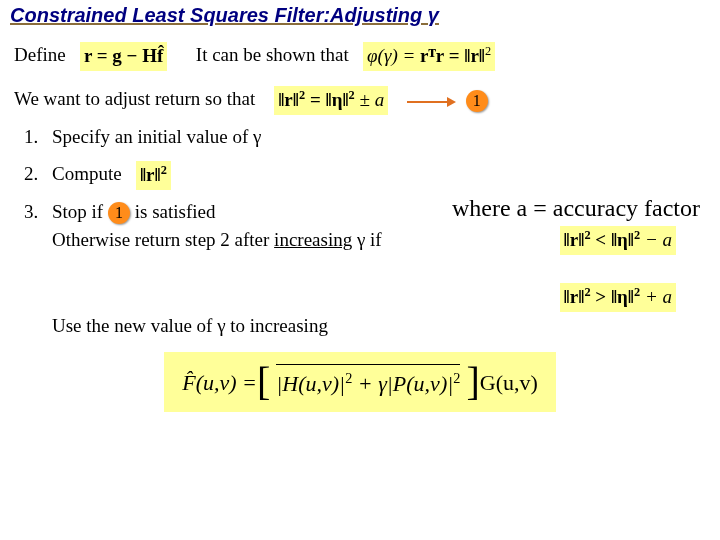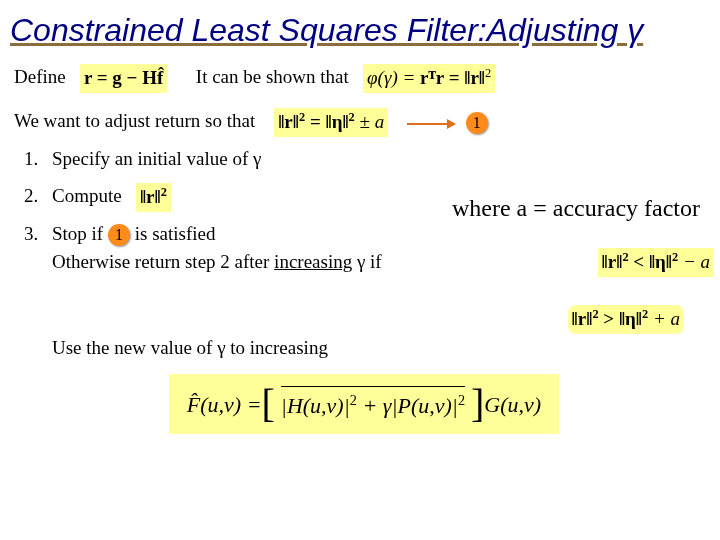--- a/index.html
+++ b/index.html
@@ -1,18 +1,18 @@
 <!DOCTYPE html>
 <html><head>
 <meta charset="utf-8">
 <style>
   html,body { margin:0; padding:0; }
   body { width:720px; height:540px; background:#fff; font-family:"Times New Roman",serif; color:#000; position:relative; overflow:hidden; }
-  .title { padding:12px 10px 2px 10px; font-size:32px; font-weight:normal; font-style:italic; color:#000080; text-decoration:underline; text-decoration-color:#8a6d3b; font-family:sans-serif; }
-  .content { padding:6px 6px 0 14px; font-size:19px; line-height:1.5; }
+  .title { padding:4px 10px 2px 10px; font-size:20px; font-weight:bold; font-style:italic; color:#000080; text-decoration:underline; text-decoration-color:#8a6d3b; font-family:sans-serif; }
+  .content { padding:6px 14px 0 14px; font-size:19px; line-height:1.5; }
   .mathbox { background:#ffff99; padding:0 4px; display:inline-block; vertical-align:middle; font-family:"Times New Roman",serif; }
   .row { margin:6px 0; }
   .badge { display:inline-block; width:22px; height:22px; border-radius:50%; background:#ff8c1a; color:#000; text-align:center; line-height:22px; font-size:16px; box-shadow:1px 1px 2px rgba(0,0,0,.4); vertical-align:middle; }
   .arrow { position:relative; display:inline-block; vertical-align:middle; }
   .arrow-line { display:inline-block; width:40px; height:2px; background:#e07020; vertical-align:middle; }
   .arrow-head { display:inline-block; width:0; height:0; border-top:5px solid transparent; border-bottom:5px solid transparent; border-left:9px solid #e07020; vertical-align:middle; }
   ol.steps { list-style:none; padding-left:10px; margin:8px 0 0 0; }
   ol.steps > li { display:flex; align-items:flex-start; margin:8px 0; }
   ol.steps .num { width:28px; flex-shrink:0; }
   ol.steps .body { flex:1; }
@@ -68,38 +68,38 @@
       </span>
     </li>
     <li>
       <span class="num">3.</span>
       <span class="body">
         <span>Stop if </span>
         <span class="badge">1</span>
         <span>  is satisfied</span><br>
         <span>Otherwise return step 2 after </span><span class="inc">increasing</span><span class="greek"> γ if</span>
         &nbsp;&nbsp;
-        <span class="mathbox" style="font-weight:bold;float:right;">
+        <span class="mathbox" style="font-weight:bold;float:right;margin-right:30px;">
           <span>‖r‖</span><sup>2</sup><span> &lt; </span><span>‖η‖</span><sup>2</sup><span style="font-style:italic;font-weight:normal;"> − a</span>
         </span>
         <br><br>
-        <span class="mathbox" style="font-weight:bold;float:right;margin-right:30px;border-radius:8px;">
+        <span class="mathbox" style="font-weight:bold;float:right;margin-right:30px;">
           <span>‖r‖</span><sup>2</sup><span> &gt; </span><span>‖η‖</span><sup>2</sup><span style="font-style:italic;font-weight:normal;"> + a</span>
         </span>
         <br>
         <span class="greek">Use the new value of γ to increasing</span>
       </span>
     </li>
   </ol>
 
   <div class="finalbox">
     <span style="display:inline-flex;align-items:center;">
       <span style="font-style:italic;">F̂(u,v) = </span>
       <span style="font-size:40px;line-height:40px;">[</span>
       <span style="display:inline-block;text-align:center;padding:0 6px;">
         <span style="display:block;border-top:1.5px solid #000;padding-top:2px;font-style:italic;"><span>|H(u,v)|</span><sup style="font-style:normal;">2</sup><span> + γ|P(u,v)|</span><sup style="font-style:normal;">2</sup></span>
       </span>
       <span style="font-size:40px;line-height:40px;">]</span>
-      <span style="font-style:italic;"> G(u,v)</span>
+      <span style=""> G(u,v)</span>
     </span>
   </div>
 
 </div>
 
 </body></html>

